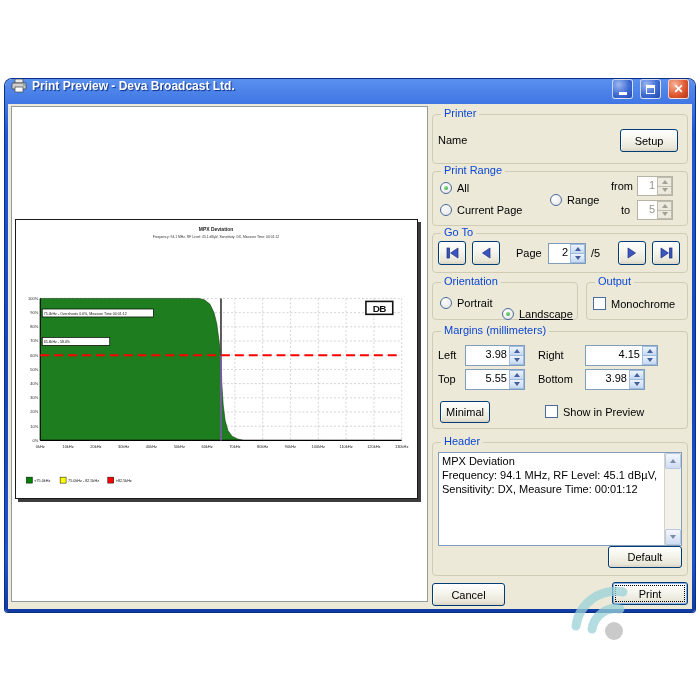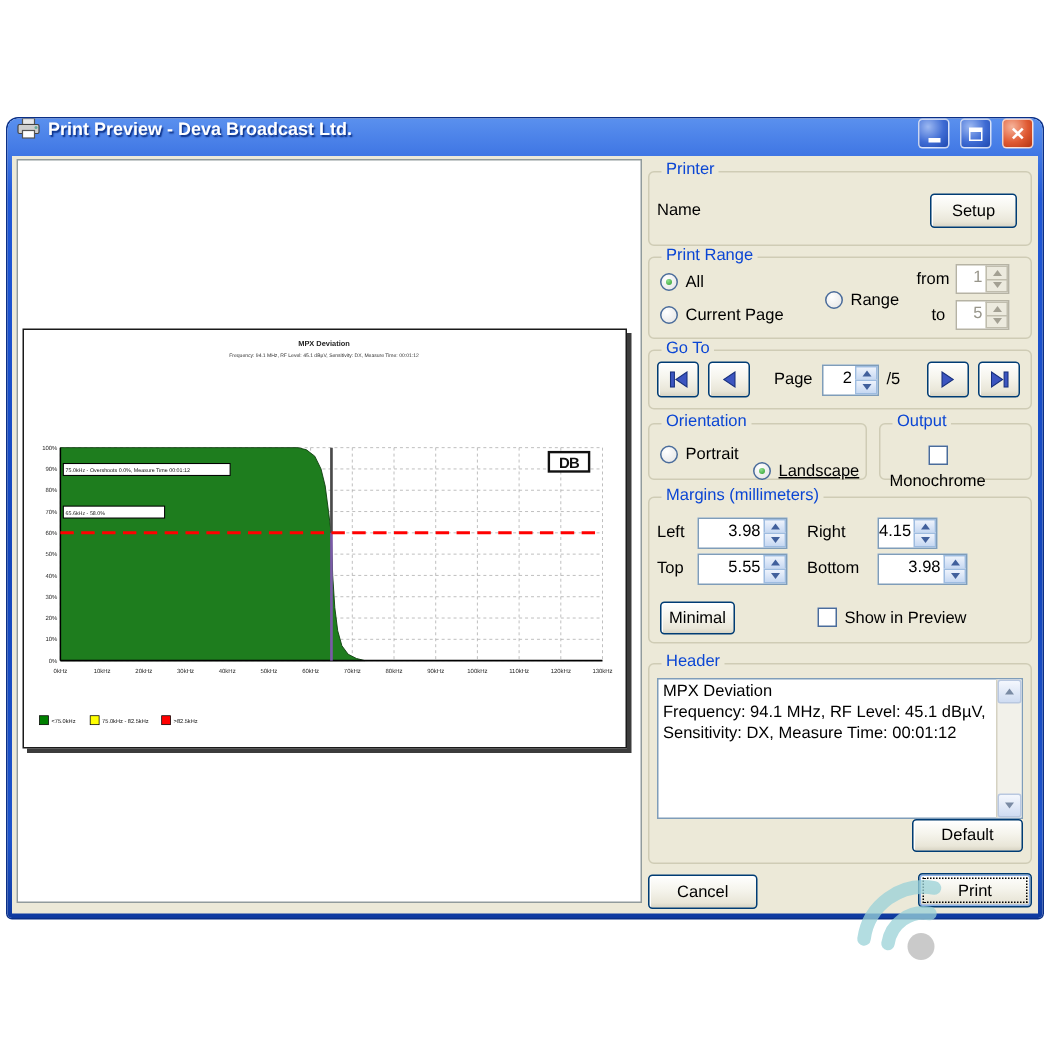--- a/index.html
+++ b/index.html
@@ -285,42 +285,42 @@
       <span class="radio"></span>
       <span>Portrait</span>
     </div>
     <div class="opt abs" style="left:494px;top:204px;text-decoration:underline;">
       <span class="radio checked"></span>
       <span>Landscape</span>
     </div>
     <div class="group abs" style="left:578px;top:178px;width:102px;height:38px;">
       <span class="gcap">Output</span>
     </div>
-    <div class="opt abs" style="left:585px;top:193px;flex-direction:column;">
+    <div class="opt abs" style="left:585px;top:193px;">
       <span class="check"></span>
       <span>Monochrome</span>
     </div>
 
     <div class="group abs" style="left:424px;top:227px;width:256px;height:98px;">
       <span class="gcap">Margins (millimeters)</span>
     </div>
     <span class="lbl abs" style="left:430px;top:245px;">Left</span>
     <div class="spin abs" style="left:457px;top:241px;width:60px;height:21px;">
       <span class="spinval">3.98</span>
       <span class="spinbtns">
           <span class="spinbtn">
             <i class="tri-up"></i>
           </span>
           <span class="spinbtn">
             <i class="tri-dn"></i>
           </span>
         </span>
     </div>
     <span class="lbl abs" style="left:530px;top:245px;">Right</span>
-    <div class="spin abs" style="left:577px;top:241px;width:40px;height:21px;">
+    <div class="spin abs" style="left:577px;top:241px;width:73px;height:21px;">
       <span class="spinval">4.15</span>
       <span class="spinbtns">
           <span class="spinbtn">
             <i class="tri-up"></i>
           </span>
           <span class="spinbtn">
             <i class="tri-dn"></i>
           </span>
         </span>
     </div>

